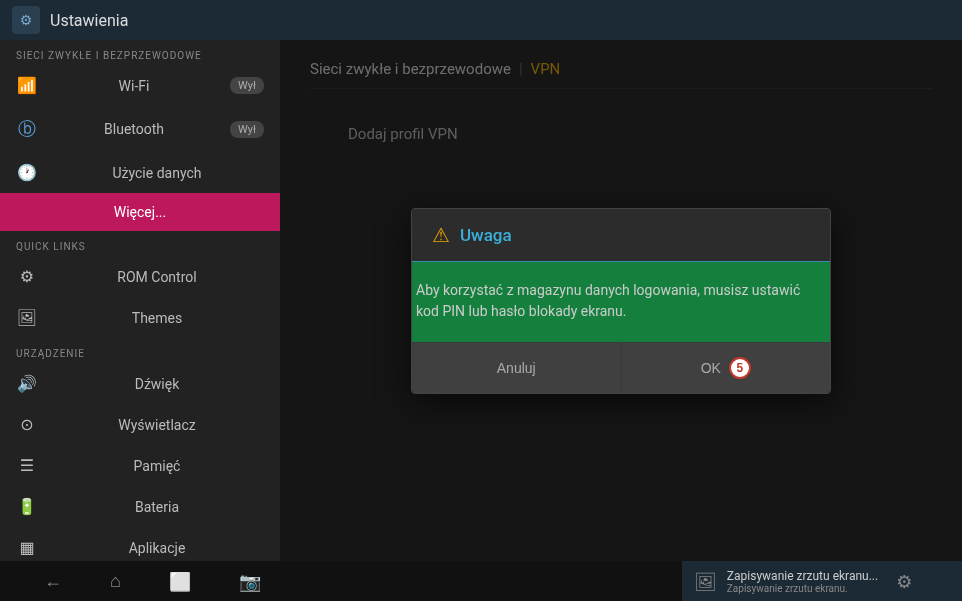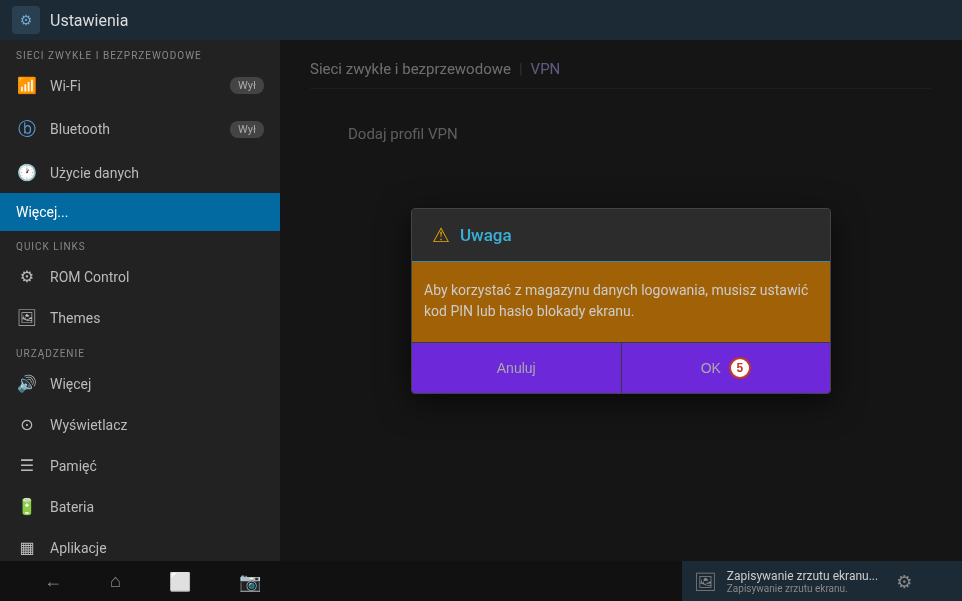--- a/index.html
+++ b/index.html
@@ -59,30 +59,30 @@
       display: flex;
       align-items: center;
       padding: 11px 16px;
       gap: 12px;
       cursor: pointer;
       font-size: 14px;
       color: #bbb;
       position: relative;
     }
     .sidebar-item.active {
-      background: #0369a1;
+      background: #be185d;
       color: #fff;
     }
     .sidebar-item-icon {
       width: 22px;
       text-align: center;
       font-size: 16px;
       flex-shrink: 0;
     }
-    .sidebar-item-label { flex: 1; }
+    .sidebar-item-label { flex: 1; text-align: center; }
     .toggle-badge {
       background: #444;
       color: #aaa;
       font-size: 11px;
       padding: 2px 8px;
       border-radius: 8px;
     }
 
     
     .content-area {
@@ -96,21 +96,21 @@
       align-items: center;
       gap: 8px;
       font-size: 15px;
       color: #aaa;
       margin-bottom: 20px;
       padding-bottom: 10px;
       border-bottom: 1px solid #3a3a3a;
     }
     .breadcrumb-active { color: #ddd; }
     .breadcrumb-sep { color: #666; }
-    .breadcrumb-secondary { color: #c4b5fd; }
+    .breadcrumb-secondary { color: #eab308; }
     .content-vpn-entry {
       padding: 16px 0;
       font-size: 15px;
       color: #bbb;
       margin-left: 38px;
     }
 
     
     .overlay {
       position: absolute;
@@ -143,30 +143,30 @@
       color: #f0a500;
       font-size: 20px;
     }
     .dialog-title {
       color: #3ab0d8;
       font-size: 17px;
       font-weight: 500;
       text-align: center;
     }
     .dialog-body {
-      padding: 18px 12px 20px;
+      padding: 18px 4px 20px;
       font-size: 14px;
       color: #ccc;
       line-height: 1.5;
-      background: #a16207;
+      background: #15803d;
     }
     .dialog-actions {
       display: flex;
       border-top: 1px solid #3a3a3a;
-      background: #6d28d9;
+      background: #404040;
     }
     .dialog-btn {
       flex: 1;
       padding: 14px 0;
       text-align: center;
       font-size: 14px;
       color: #aaa;
       cursor: pointer;
       border: none;
       background: transparent;
@@ -292,21 +292,21 @@
 
     <div class="sidebar-item">
       <span class="sidebar-item-icon">🖼</span>
       <span class="sidebar-item-label">Themes</span>
     </div>
 
     <div class="sidebar-section-label">URZĄDZENIE</div>
 
     <div class="sidebar-item">
       <span class="sidebar-item-icon">🔊</span>
-      <span class="sidebar-item-label">Więcej</span>
+      <span class="sidebar-item-label">Dźwięk</span>
     </div>
 
     <div class="sidebar-item">
       <span class="sidebar-item-icon">⊙</span>
       <span class="sidebar-item-label">Wyświetlacz</span>
     </div>
 
     <div class="sidebar-item">
       <span class="sidebar-item-icon">☰</span>
       <span class="sidebar-item-label">Pamięć</span>

